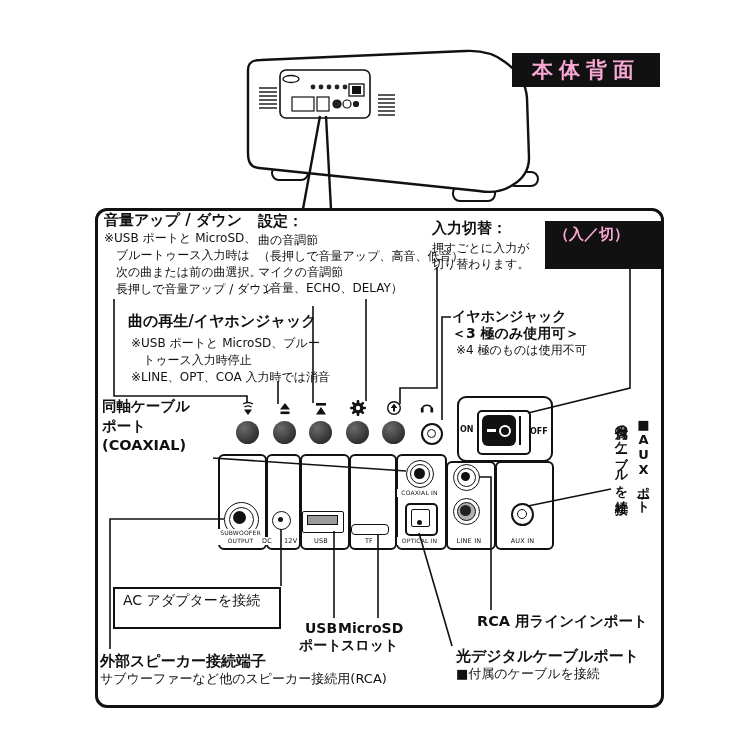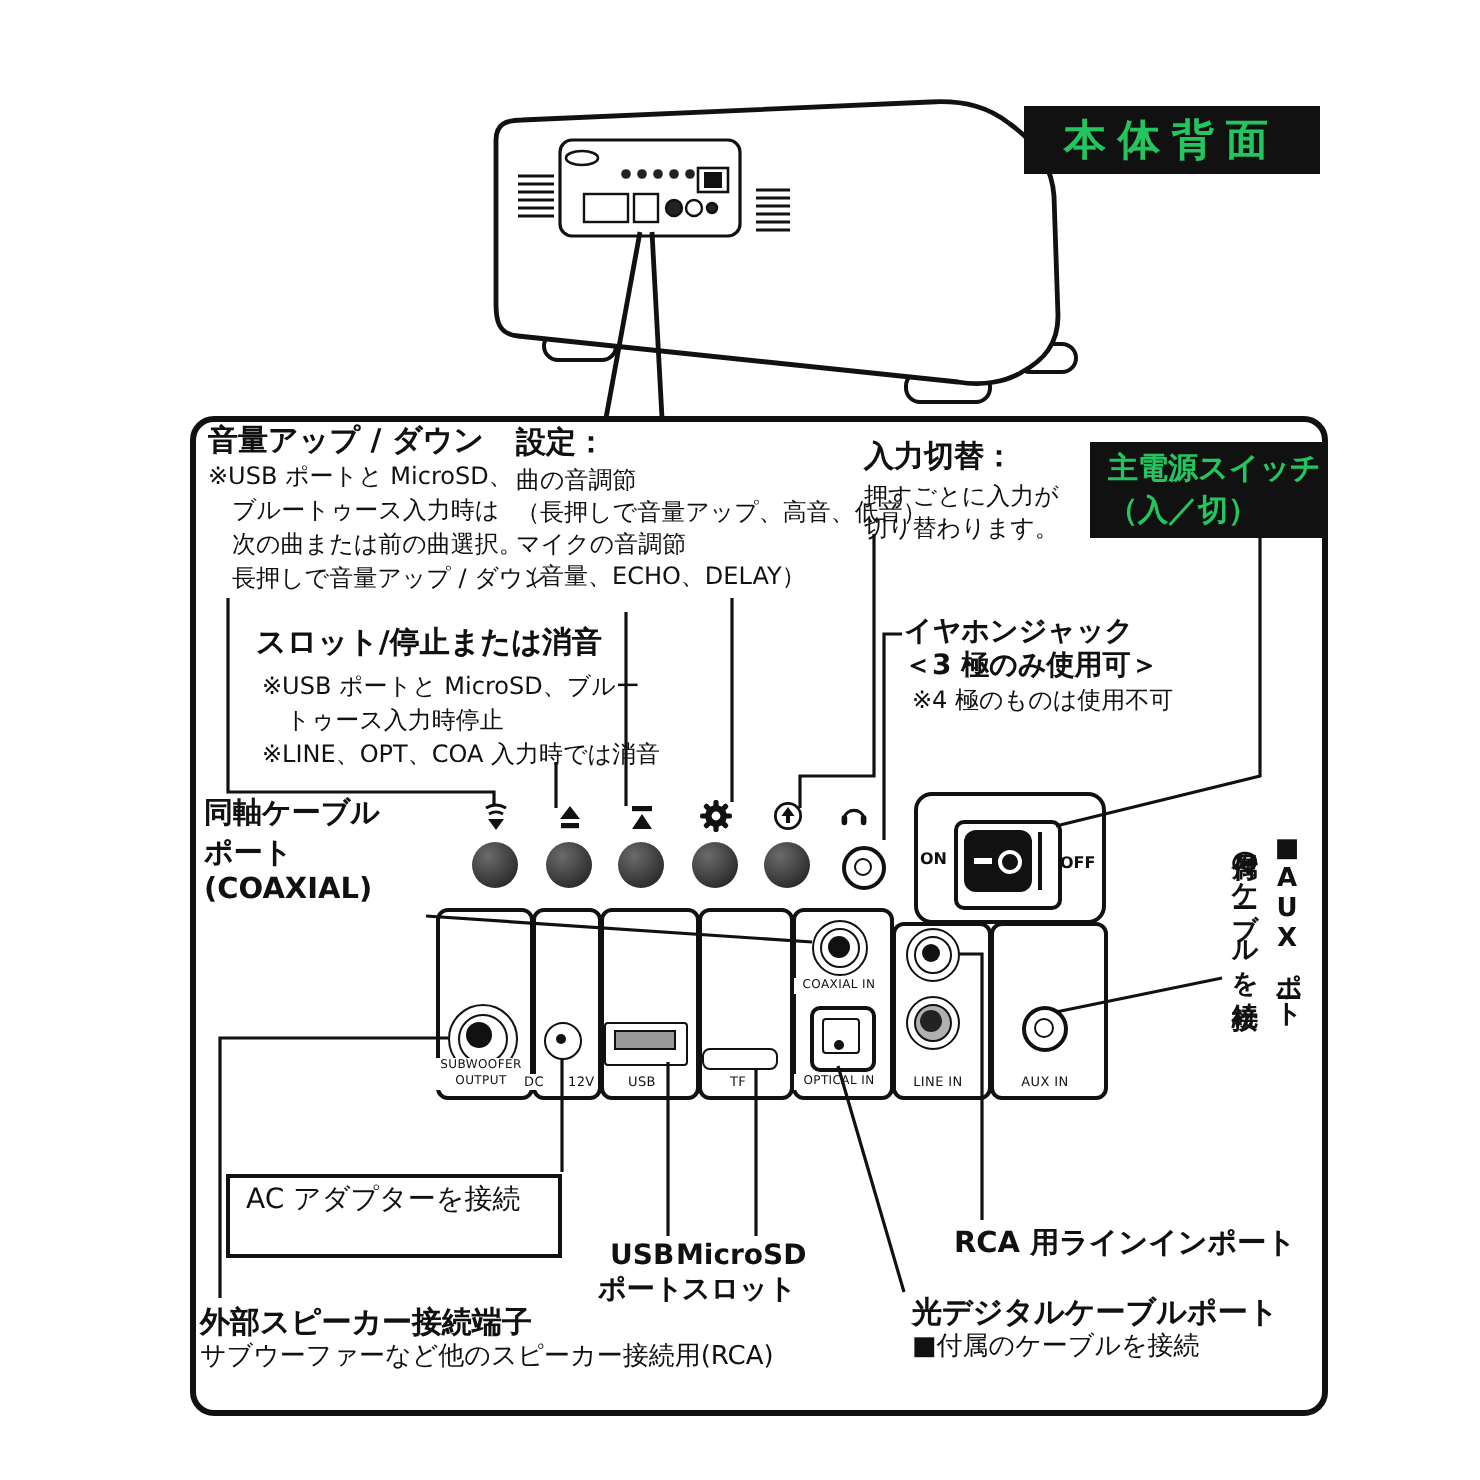--- a/index.html
+++ b/index.html
@@ -6,21 +6,21 @@
   body{width:740px;height:740px;position:relative;background:#fff;
        font-family:"DejaVu Sans","Liberation Sans",sans-serif;color:#111;overflow:hidden}
   .abs{position:absolute}
   .bold{font-weight:bold}
   .t15{font-size:15px;line-height:18px}
   .t14{font-size:14px;line-height:17px}
   .t13{font-size:13px;line-height:16px}
   .t12{font-size:12px;line-height:15px}
   .tiny{font-size:6.5px;line-height:8px;letter-spacing:.2px;background:#fff;text-align:center}
   .box-border{border:2.5px solid #111;border-radius:12px}
-  .black-badge{background:#111;color:#22c55e}
+  .black-badge{background:#111;color:#f9a8d4}
   .section{position:absolute;border:2px solid #111;border-radius:6px;background:#fff}
   .circle{position:absolute;border-radius:50%}
   .ring{border:1.5px solid #111;background:#fff}
   .btn{position:absolute;width:23px;height:23px;border-radius:50%;
        background:radial-gradient(circle at 35% 30%, #6b6b6b, #2d2d2d 75%)}
   svg{display:block}
   .vtext{writing-mode:vertical-rl;text-orientation:upright;font-size:13px;line-height:22px;font-weight:bold}
 </style>
 </head>
 <body>
@@ -93,26 +93,25 @@
   <div class="abs t12" style="left:258px;top:281px">（音量、ECHO、DELAY）</div>
 </div>
 
 <div>
   <div class="abs bold t15" style="left:432px;top:219px">入力切替：</div>
   <div class="abs t12" style="left:432px;top:241px">押すごとに入力が</div>
   <div class="abs t12" style="left:432px;top:257px">切り替わります。</div>
 </div>
 
 <div class="abs black-badge" style="left:545px;top:221px;width:116px;height:48px;padding:3px 0 0 9px;box-sizing:border-box">
-  <div class="bold" style="font-size:15px;line-height:21px">主電源スイッチ</div>
   <div class="bold" style="font-size:15px;line-height:21px">（入／切）</div>
 </div>
 
 <div>
-  <div class="abs bold t15" style="left:128px;top:312px">スロット/停止または消音</div>
+  <div class="abs bold t15" style="left:128px;top:312px">曲の再生/イヤホンジャック</div>
   <div class="abs t12" style="left:131px;top:336px">※USB ポートと MicroSD、ブルー</div>
   <div class="abs t12" style="left:143px;top:353px">トゥース入力時停止</div>
   <div class="abs t12" style="left:131px;top:370px">※LINE、OPT、COA 入力時では消音</div>
 </div>
 
 <div>
   <div class="abs bold t14" style="left:452px;top:308px">イヤホンジャック</div>
   <div class="abs bold t14" style="left:452px;top:325px">＜3 極のみ使用可＞</div>
   <div class="abs t12" style="left:456px;top:343px">※4 極のものは使用不可</div>
 </div>

